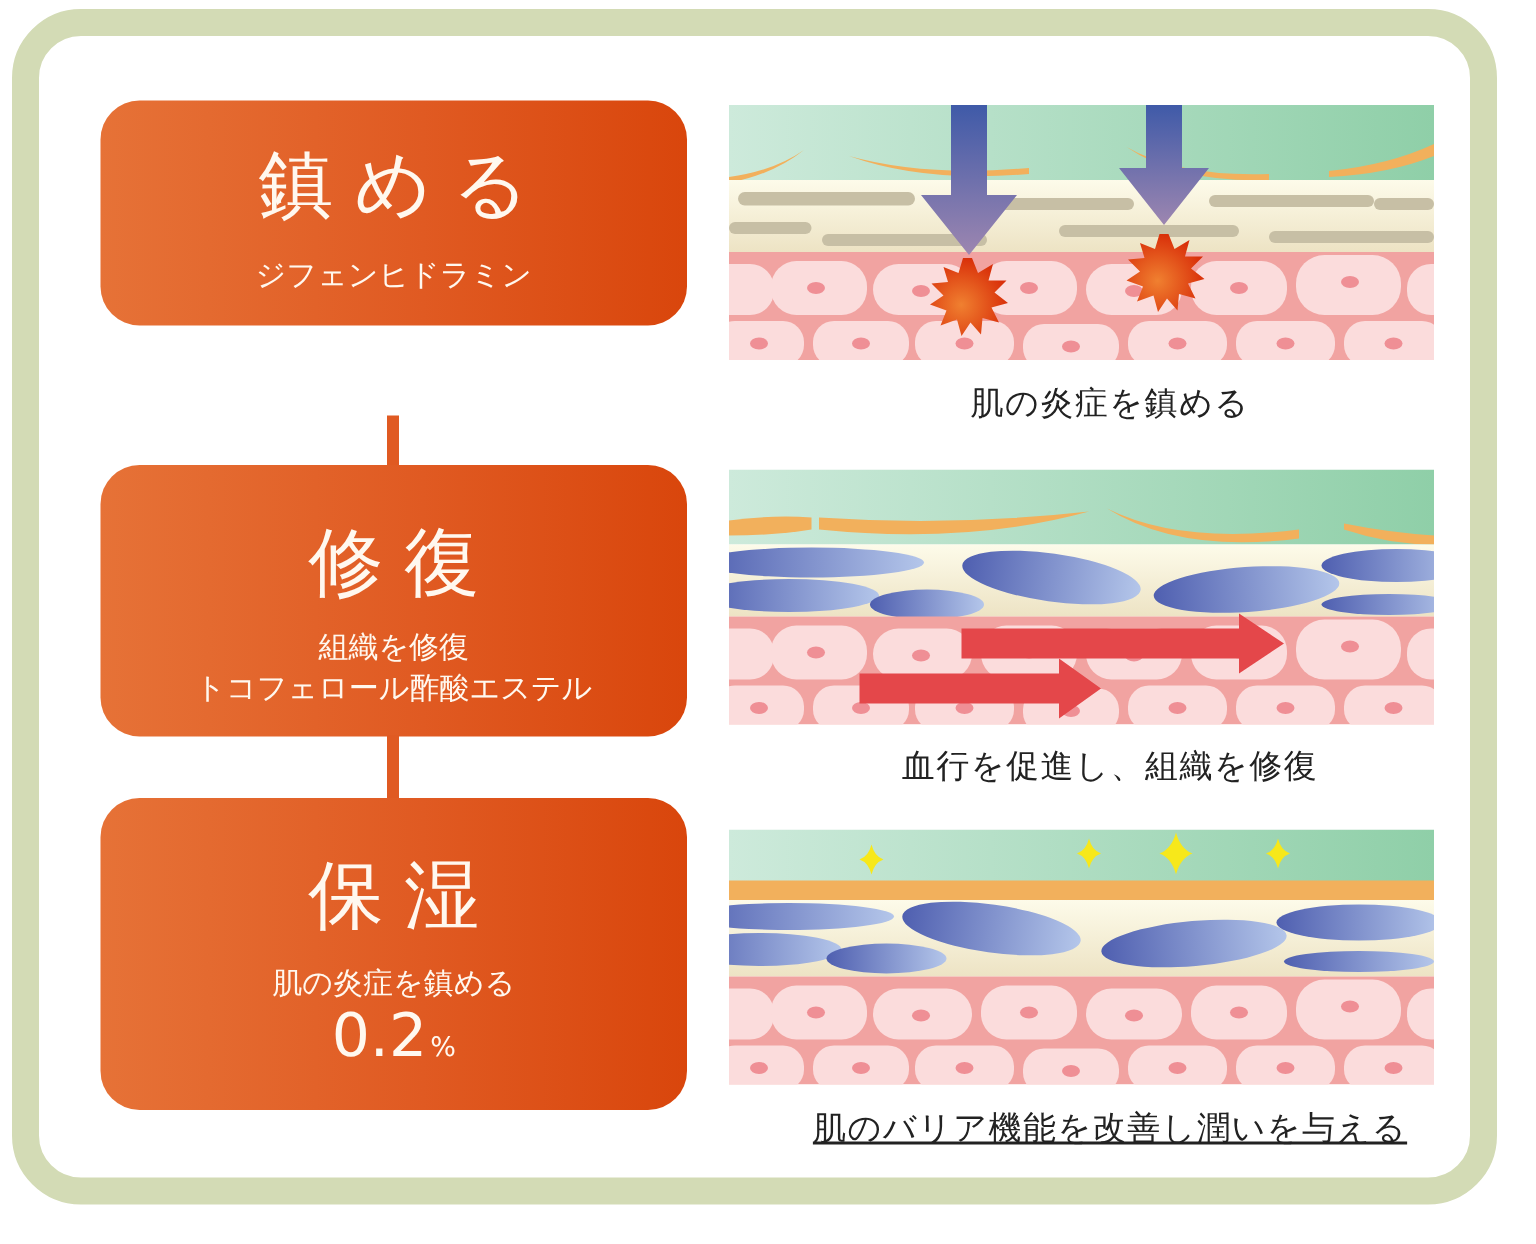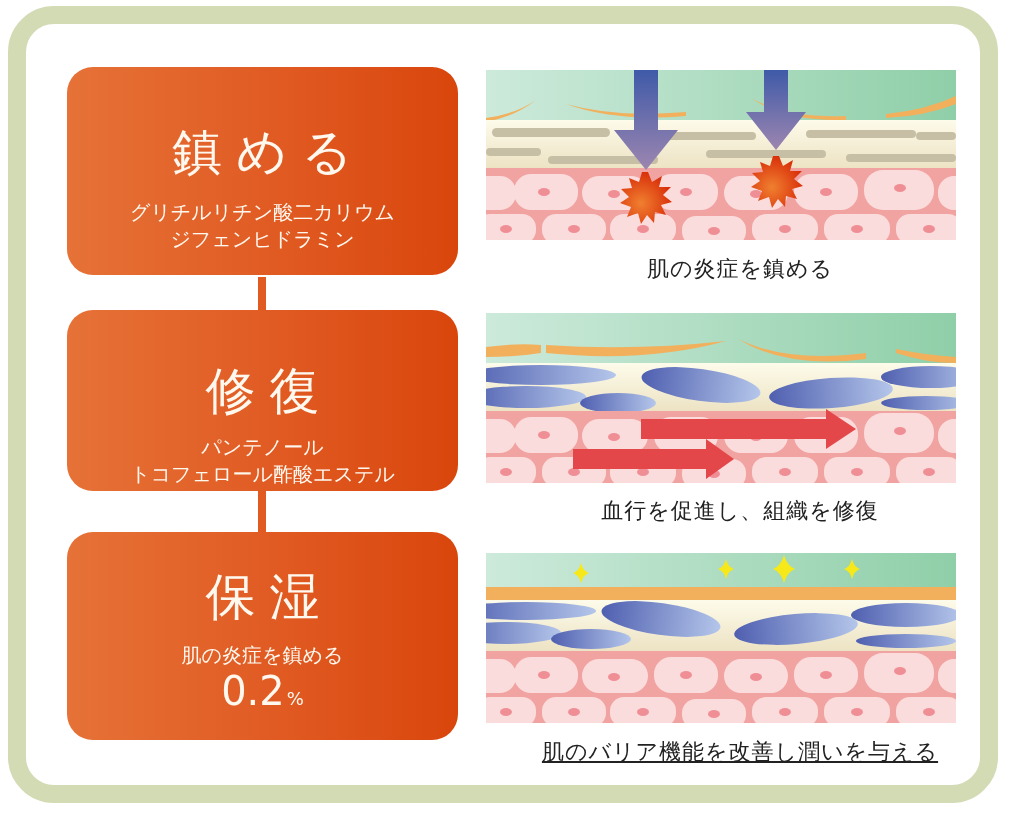--- a/index.html
+++ b/index.html
@@ -35,32 +35,31 @@
   .caption {
     position:absolute; left:500px; width:480px; text-align:center;
     font-size:22px; color:#222; letter-spacing:1px;
   }
 </style>
 </head>
 <body>
 
 <div class="frame"></div>
 
-<div class="box" style="top:67px;height:208px;padding-top:60px;">
+<div class="box" style="top:67px;height:150px;padding-top:31px;">
   <div class="title">鎮める</div>
   <div style="height:22px"></div>
-  <div class="sub">グリチルリチン酸二カリウム</div>
   <div class="sub">ジフェンヒドラミン</div>
 </div>
 <div class="connector" style="top:277px;height:34px;"></div>
 
-<div class="box" style="top:310px;height:181px;padding-top:56px;">
+<div class="box" style="top:310px;height:181px;padding-top:40px;">
   <div class="title">修復</div>
   <div style="height:18px"></div>
-  <div class="sub">パンテノール</div>
+  <div class="sub">組織を修復</div>
   <div class="sub">トコフェロール酢酸エステル</div>
 </div>
 <div class="connector" style="top:490px;height:58px;"></div>
 
 <div class="box" style="top:532px;height:208px;padding-top:40px;">
   <div class="title">保湿</div>
   <div style="height:20px"></div>
   <div class="sub">肌の炎症を鎮める</div>
   <div class="pct"><span>0.2</span><small>%</small></div>
 </div>

